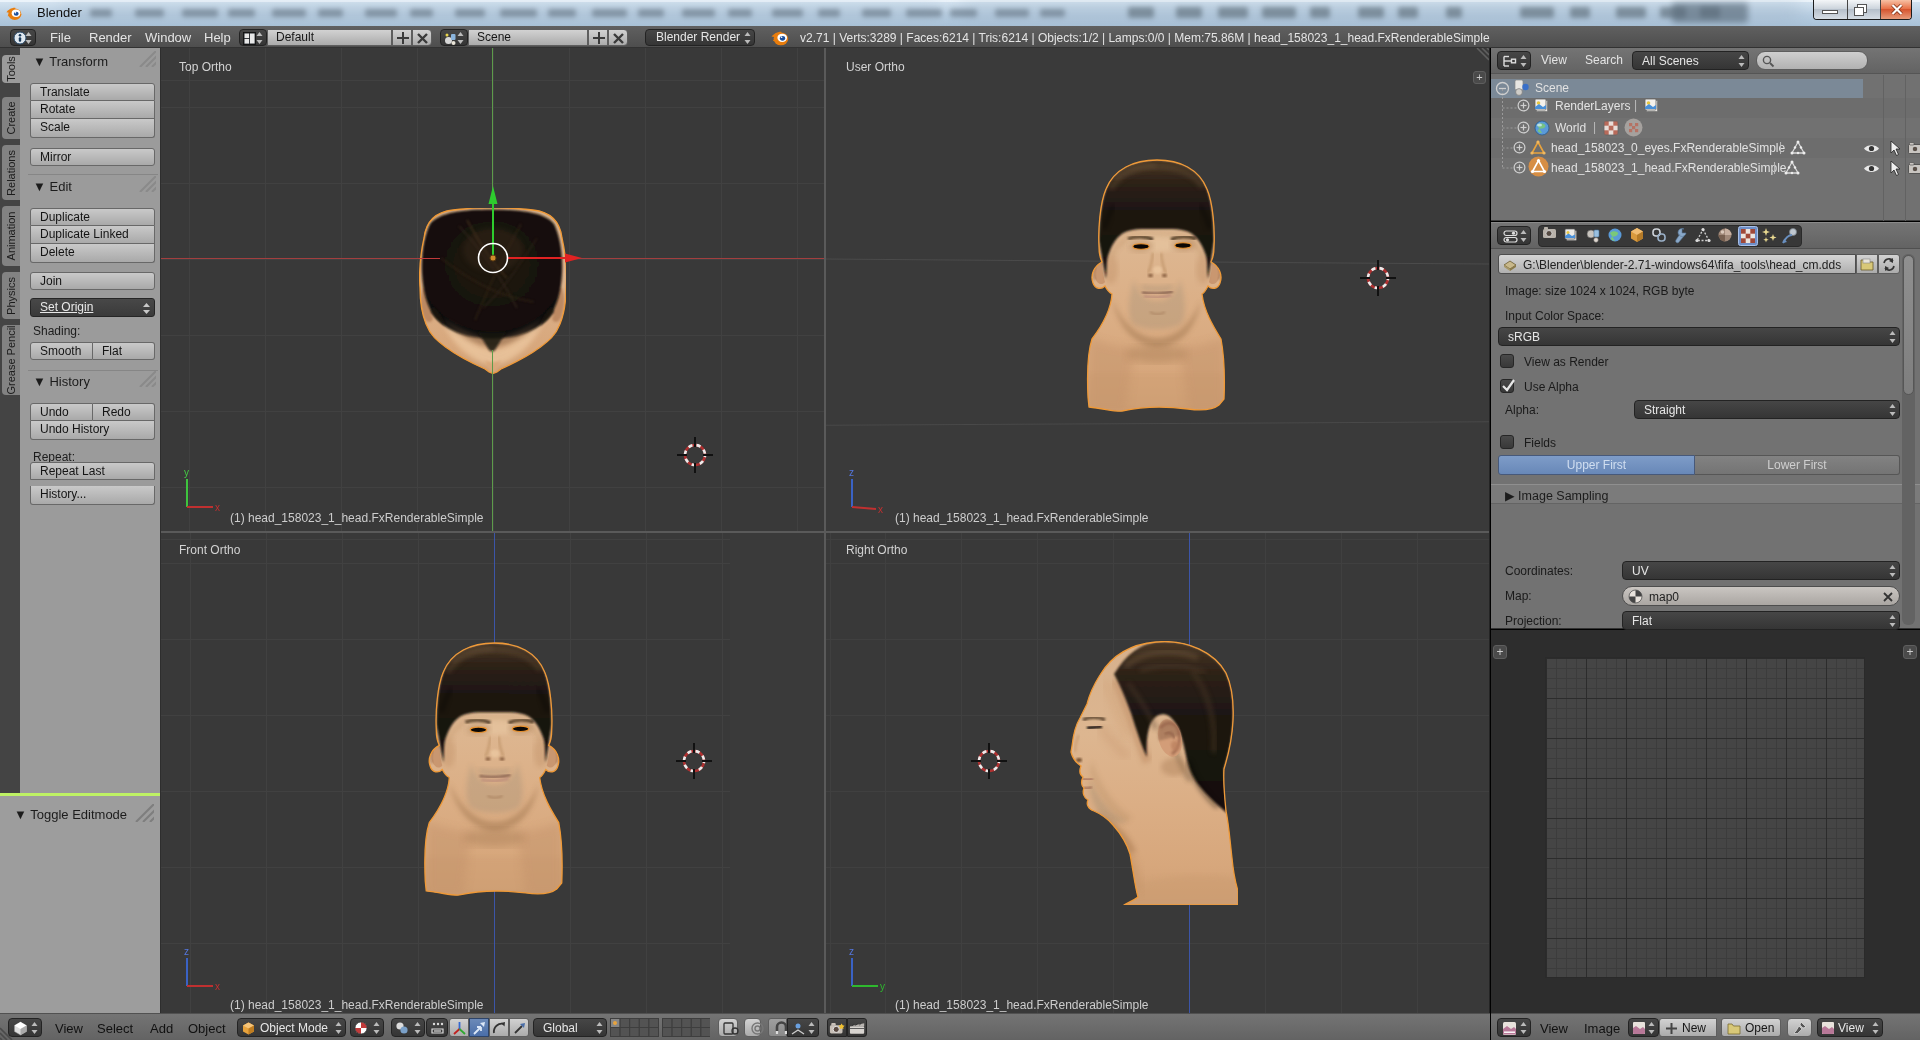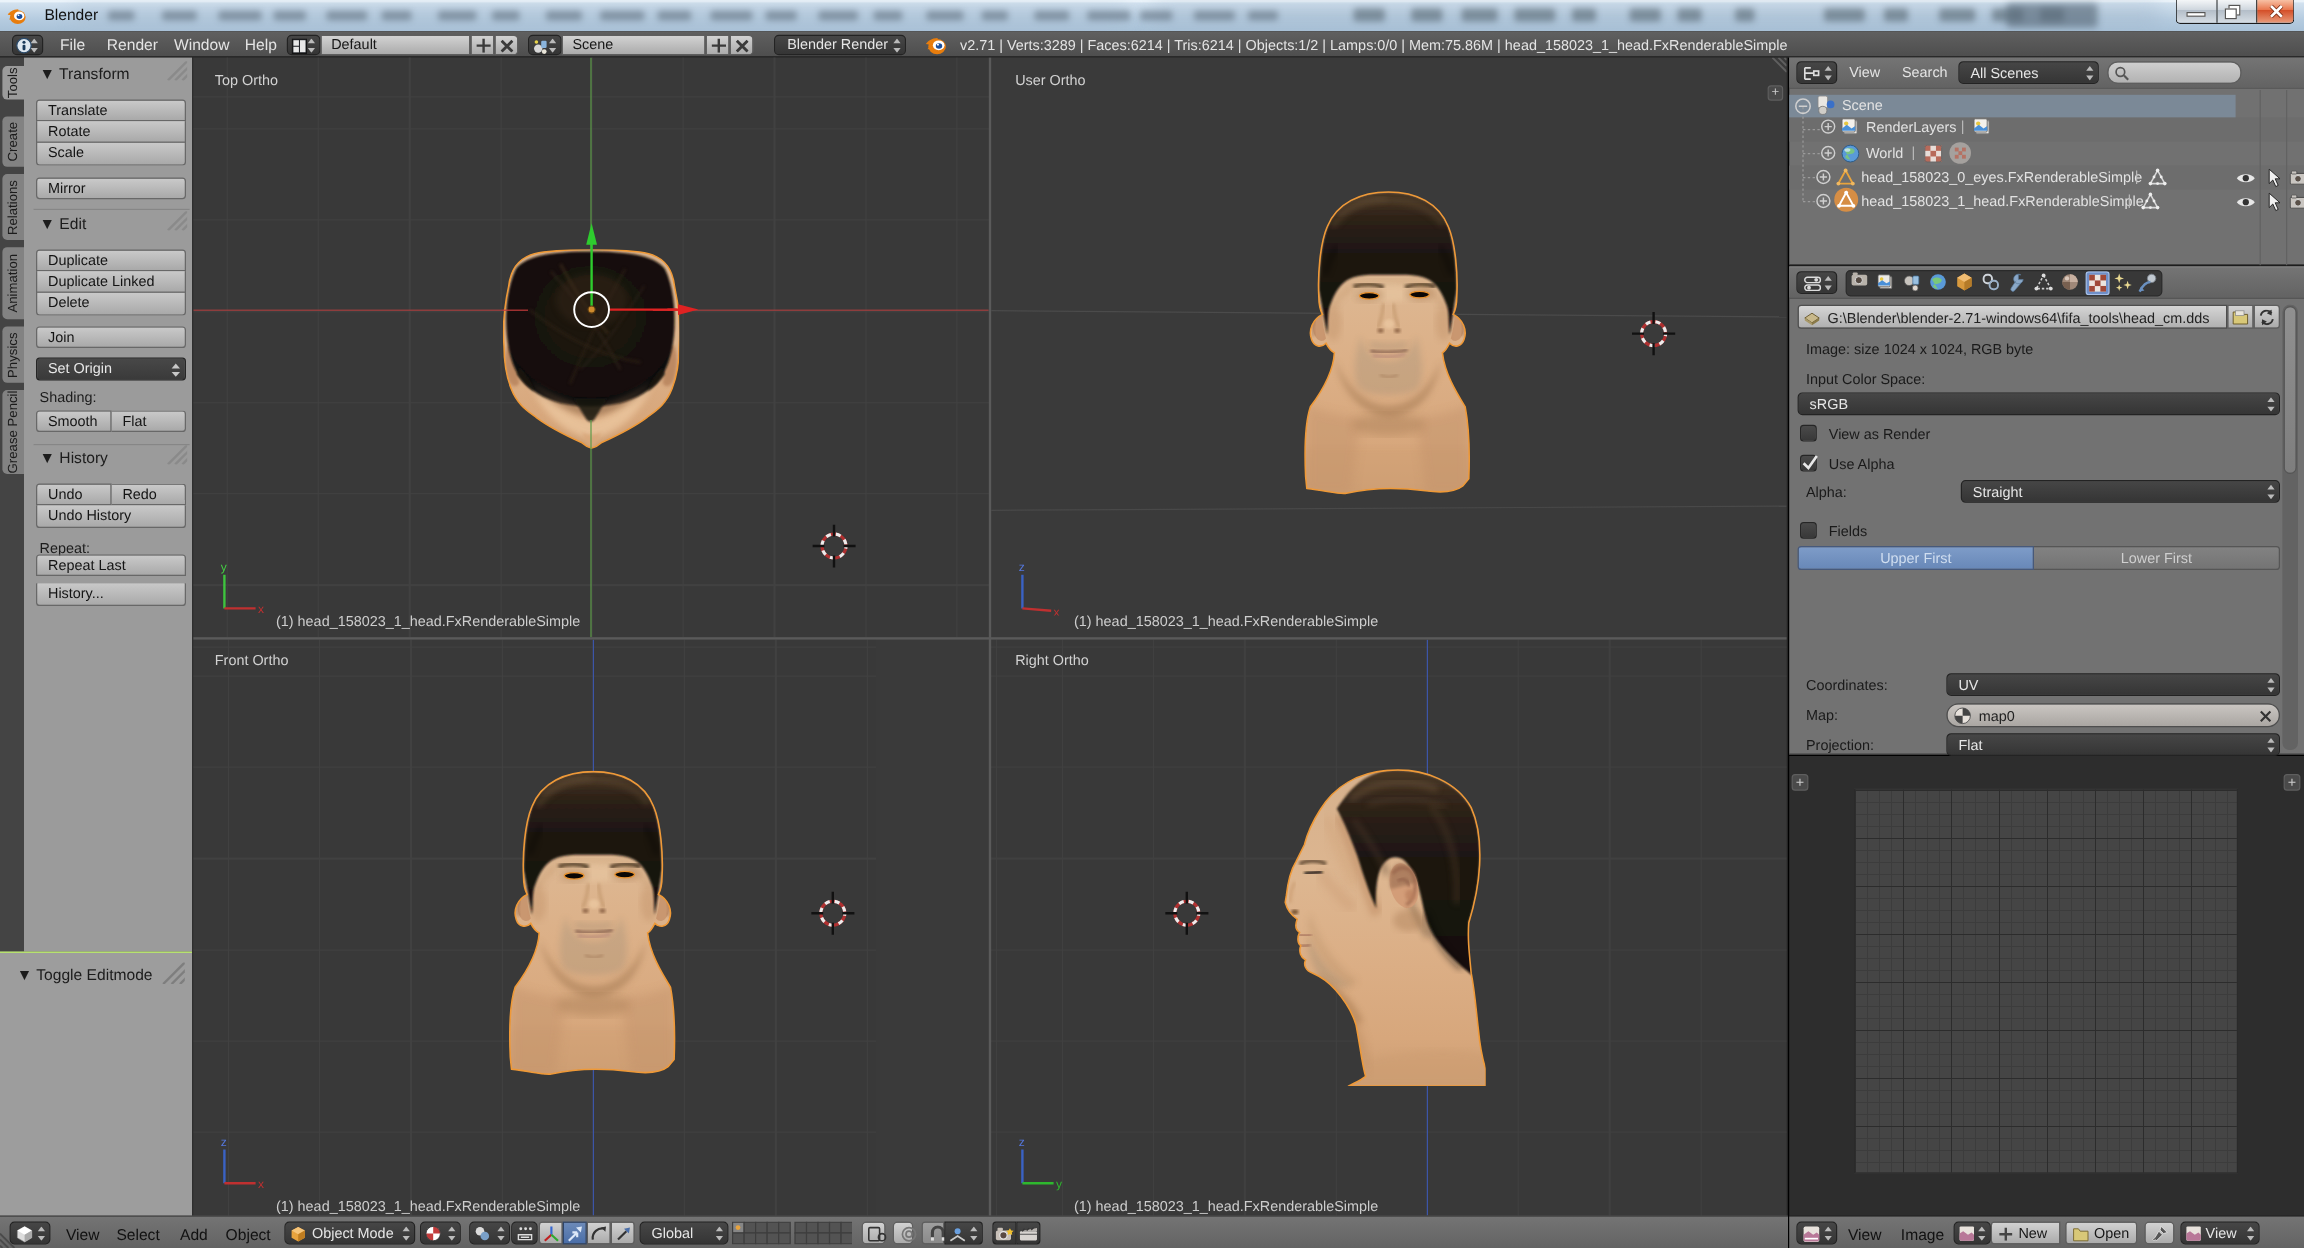--- a/index.html
+++ b/index.html
@@ -31,21 +31,21 @@
   .objlabel { position:absolute; font-size:12px; color:#cdcdcd; }
 
   
   #tabstrip { left:0; top:48px; width:20px; height:745px; background:#444444; }
   .tab { position:absolute; left:2px; width:18px; background:#828282;
     border-radius:4px 0 0 4px; color:#1b1b1b; font-size:11px; }
   .tab span { position:absolute; left:50%; top:50%; transform:translate(-50%,-50%) rotate(-90deg);
     white-space:nowrap; }
   #shelf { left:20px; top:48px; width:140px; height:745px; background:#9b9b9b; }
   #oppanel { left:0; top:793px; width:160px; height:220px; background:#9d9d9d;
-    border-top:1px solid #bef264; }
+    border-top:3px solid #bef264; }
   .phead { position:absolute; font-size:13px; color:#1c1c1c; }
   .btn { position:absolute; background:linear-gradient(#c9c9c9,#a9a9a9);
     border:1px solid #686868; color:#141414; font-size:12px; line-height:16px;
     text-indent:9px; }
   .btn.single { border-radius:3px; }
 
   
   .hdr { position:absolute; background:linear-gradient(#747474,#636363);
     border-top:1px solid #515151; }
   .hmenu { position:absolute; top:7px; font-size:13px; color:#111; }
@@ -538,21 +538,21 @@
   <div class="btn" style="left:10px;top:35px;width:125px;height:18px;border-radius:3px 3px 0 0;">Translate</div>
   <div class="btn" style="left:10px;top:53px;width:125px;height:18px;border-top:none;">Rotate</div>
   <div class="btn" style="left:10px;top:71px;width:125px;height:19px;border-radius:0 0 3px 3px;border-top:none;">Scale</div>
   <div class="btn single" style="left:10px;top:100px;width:125px;height:18px;">Mirror</div>
   <div class="abs" style="left:8px;top:126px;width:130px;height:1px;background:#868686;"></div>
   <div class="phead" style="left:13px;top:131px;">▼ Edit</div>
   <div class="btn" style="left:10px;top:160px;width:125px;height:18px;border-radius:3px 3px 0 0;">Duplicate</div>
   <div class="btn" style="left:10px;top:178px;width:125px;height:18px;border-top:none;">Duplicate Linked</div>
   <div class="btn" style="left:10px;top:196px;width:125px;height:19px;border-radius:0 0 3px 3px;border-top:none;">Delete</div>
   <div class="btn single" style="left:10px;top:224px;width:125px;height:18px;">Join</div>
-  <div class="abs" style="left:10px;top:250px;width:125px;height:19px;background:linear-gradient(#484848,#3a3a3a);border:1px solid #252525;border-radius:3px;color:#e8e8e8;font-size:12px;line-height:17px;text-indent:9px;">Set Origin
+  <div class="abs" style="left:10px;top:250px;width:125px;height:19px;background:linear-gradient(#484848,#3a3a3a);border:1px solid #252525;border-radius:3px;color:#e8e8e8;font-size:12px;line-height:17px;text-indent:9px;text-decoration:underline;">Set Origin
     <svg style="position:absolute;right:3px;top:3px" width="9" height="13" viewBox="0 0 9 13">
         <path d="M4.5,1 L8,5 L1,5 Z" fill="#c8c8c8"></path>
         <path d="M4.5,12 L8,8 L1,8 Z" fill="#c8c8c8"></path>
       </svg>
   </div>
   <div class="plabel" style="left:13px;top:276px;color:#1c1c1c;">Shading:</div>
   <div class="btn" style="left:10px;top:294px;width:63px;height:18px;border-radius:3px 0 0 3px;">Smooth</div>
   <div class="btn" style="left:73px;top:294px;width:62px;height:18px;border-radius:0 3px 3px 0;border-left:none;">Flat</div>
   <div class="abs" style="left:8px;top:322px;width:130px;height:1px;background:#868686;"></div>
   <div class="phead" style="left:13px;top:326px;">▼ History</div>
@@ -1164,20 +1164,23 @@
     <svg class="updn" width="7" height="12" viewBox="0 0 7 12">
         <path d="M3.5,0 L6.5,4 L0.5,4 Z" fill="#bbb"></path>
         <path d="M3.5,12 L6.5,8 L0.5,8 Z" fill="#bbb"></path>
       </svg>
   </div>
   <div class="chk" style="left:9px;top:212px;"></div>
   <div class="plabel" style="left:33px;top:213px;">Fields</div>
   <div class="abs" style="left:7px;top:232px;width:197px;height:20px;background:linear-gradient(#7e9cc8,#6888b8);border:1px solid #47597a;border-radius:3px 0 0 3px;color:#d0def0;font-size:12px;text-align:center;line-height:19px;">Upper First</div>
   <div class="abs" style="left:204px;top:232px;width:205px;height:20px;background:linear-gradient(#828282,#747474);border:1px solid #565656;border-left:none;border-radius:0 3px 3px 0;color:#cfcfcf;font-size:12px;text-align:center;line-height:19px;">Lower First</div>
 
+  <div class="abs" style="left:0;top:261px;width:429px;height:20px;background:#7b7b7b;border-top:1px solid #8f8f8f;border-bottom:1px solid #646464;">
+    <span style="position:absolute;left:14px;top:3px;font-size:12.5px;color:#1c1c1c;">▶ Image Sampling</span>
+  </div>
   <div class="plabel" style="left:14px;top:341px;">Coordinates:</div>
   <div class="ddark" style="left:131px;top:338px;width:278px;height:19px;">
     <span style="position:absolute;left:9px;top:2px;">UV</span>
     <svg class="updn" width="7" height="12" viewBox="0 0 7 12">
         <path d="M3.5,0 L6.5,4 L0.5,4 Z" fill="#bbb"></path>
         <path d="M3.5,12 L6.5,8 L0.5,8 Z" fill="#bbb"></path>
       </svg>
   </div>
   <div class="plabel" style="left:14px;top:366px;">Map:</div>
   <div class="abs" style="left:131px;top:363px;width:278px;height:20px;background:linear-gradient(#cac6c2,#aaa6a2);border:1px solid #4e4e4e;border-radius:10px;">

